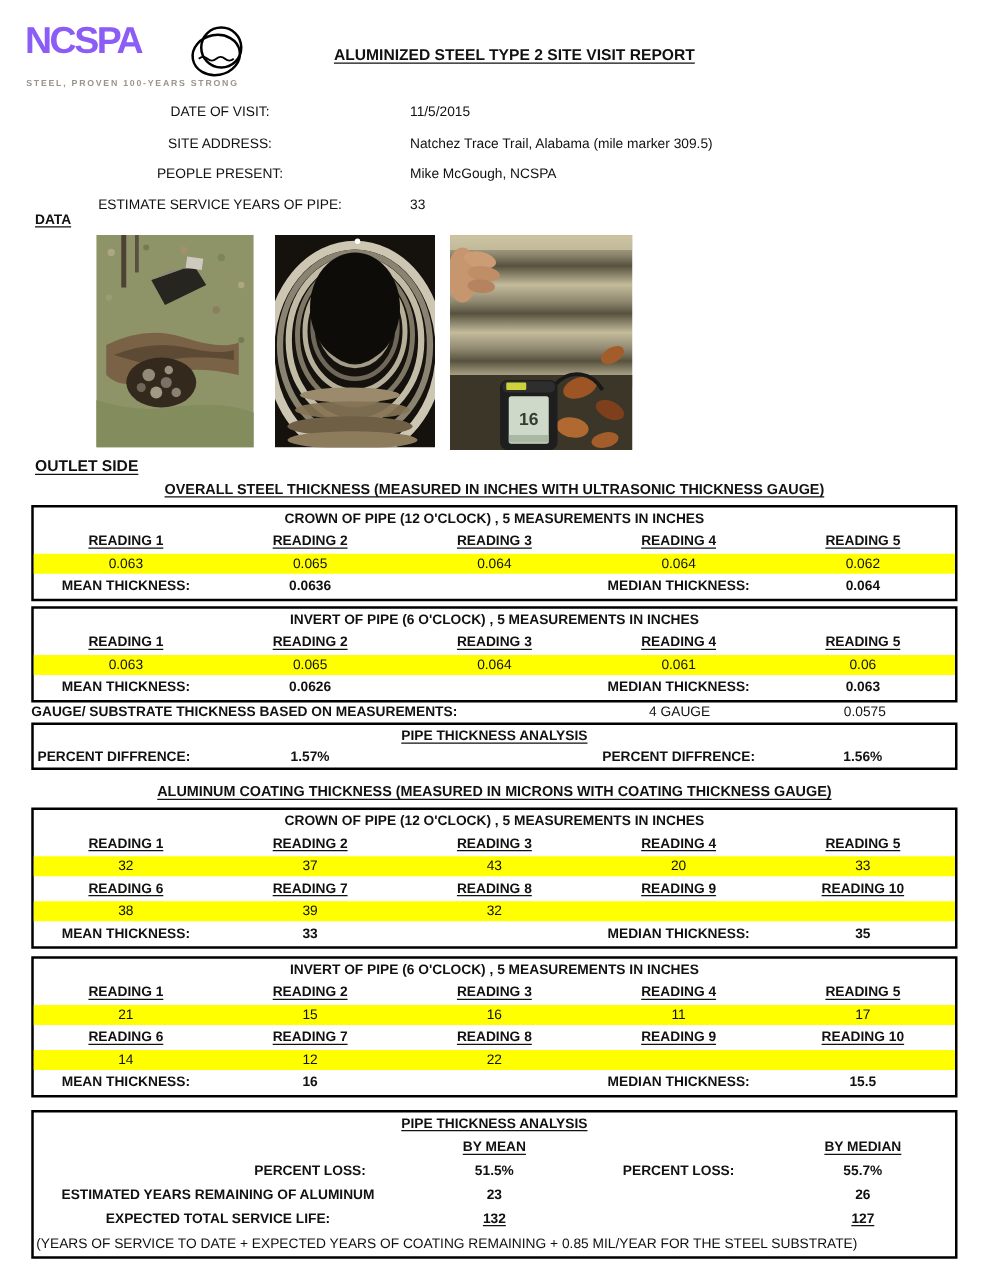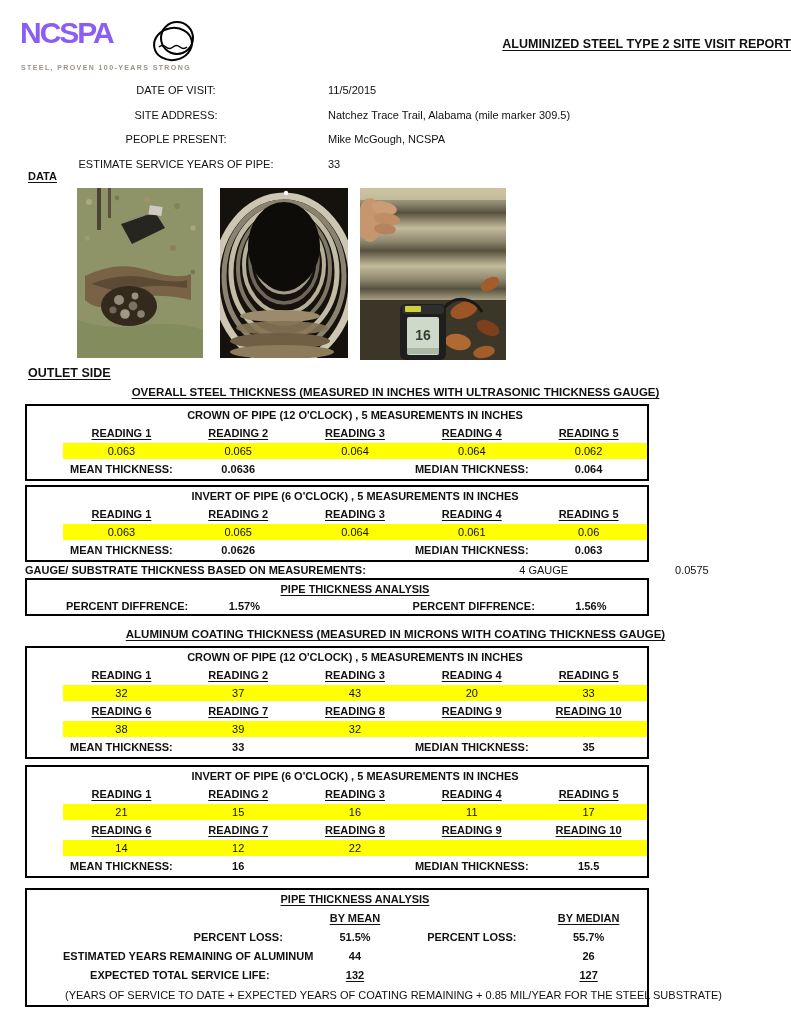--- a/index.html
+++ b/index.html
@@ -13,42 +13,42 @@
   .bold { font-weight:bold; }
   .u  { text-decoration:underline; text-underline-offset:2px; }
   .hu { font-weight:bold; text-decoration:underline; text-underline-offset:2px; }
 
   
   .logo-text { position:absolute; left:20px; top:18px; font-size:30px; font-weight:bold;
                color:#8b5cf6; letter-spacing:-2px; line-height:1; }
   .logo-icon { position:absolute; left:148px; top:17px; }
   .tagline   { position:absolute; left:21px; top:64px; font-size:7px; font-weight:bold;
                letter-spacing:1.4px; color:#9A938C; }
-  .report-title { position:absolute; left:0; width:100%; top:37px; text-align:right;
+  .report-title { position:absolute; left:0; width:100%; top:37px; text-align:center;
                   font-size:12.5px;padding-left:32px; }
 
   
   .fields { position:absolute; top:78px; left:0; width:100%; }
   .frow   { position:relative; height:24.5px; font-size:11px; line-height:24.5px;padding-left:12px; }
   .flabel { position:absolute; left:0; width:352px; text-align:center; }
   .fvalue { position:absolute; left:328px; white-space:nowrap; }
 
   .data-heading   { position:absolute; left:28px; top:170px; font-size:11px; }
   .outlet-heading { position:absolute; left:28px; top:366px; font-size:12.5px; }
   .sec-title { position:absolute; left:0; width:100%; text-align:center; font-size:11.5px; }
 
   
   .photo { position:absolute; top:188px; }
   .photo svg { display:block; }
   .photo1 { left:77px; }
   .photo2 { left:220px; }
   .photo3 { left:360px; }
 
   
-  .box { position:absolute; left:25px; width:624px; border:2px solid #000; background:#fff;padding-left:36px; }
+  .box { position:absolute; left:25px; width:741px; border:2px solid #000; background:#fff; }
   .caption { text-align:center; font-weight:bold; font-size:11px; height:18px; line-height:18px; white-space:nowrap; }
   .trow { display:grid; grid-template-columns:repeat(5,1fr); height:18px; line-height:18px; font-size:11px; }
   .trow.r16 { height:16px; line-height:16px; }
   .trow.r19 { height:19px; line-height:19px; }
   .cell { text-align:center; white-space:nowrap; }
   .cell.left { text-align:left; padding-left:3px; }
   .vals { background:#FFFF00; height:16px; line-height:16px; margin:1px 0; }
   .span2 { grid-column:1 / 3; }
   .gauge-row { position:absolute; left:25px; width:741px; top:562px;
                display:grid; grid-template-columns:repeat(5,1fr);
@@ -352,21 +352,21 @@
     </div>
     <div class="trow r19">
       <div class="cell"></div>
       <div class="cell bold">PERCENT LOSS:</div>
       <div class="cell bold">51.5%</div>
       <div class="cell bold">PERCENT LOSS:</div>
       <div class="cell bold">55.7%</div>
     </div>
     <div class="trow r19">
       <div class="cell bold span2">ESTIMATED YEARS REMAINING OF ALUMINUM</div>
-      <div class="cell bold">44</div>
+      <div class="cell bold">23</div>
       <div class="cell"></div>
       <div class="cell bold">26</div>
     </div>
     <div class="trow r19">
       <div class="cell bold span2">EXPECTED TOTAL SERVICE LIFE:</div>
       <div class="cell bold"><span class="u">132</span></div>
       <div class="cell"></div>
       <div class="cell bold"><span class="u">127</span></div>
     </div>
     <div class="footnote">(YEARS OF SERVICE TO DATE + EXPECTED YEARS OF COATING REMAINING + 0.85 MIL/YEAR FOR THE STEEL SUBSTRATE)</div>

